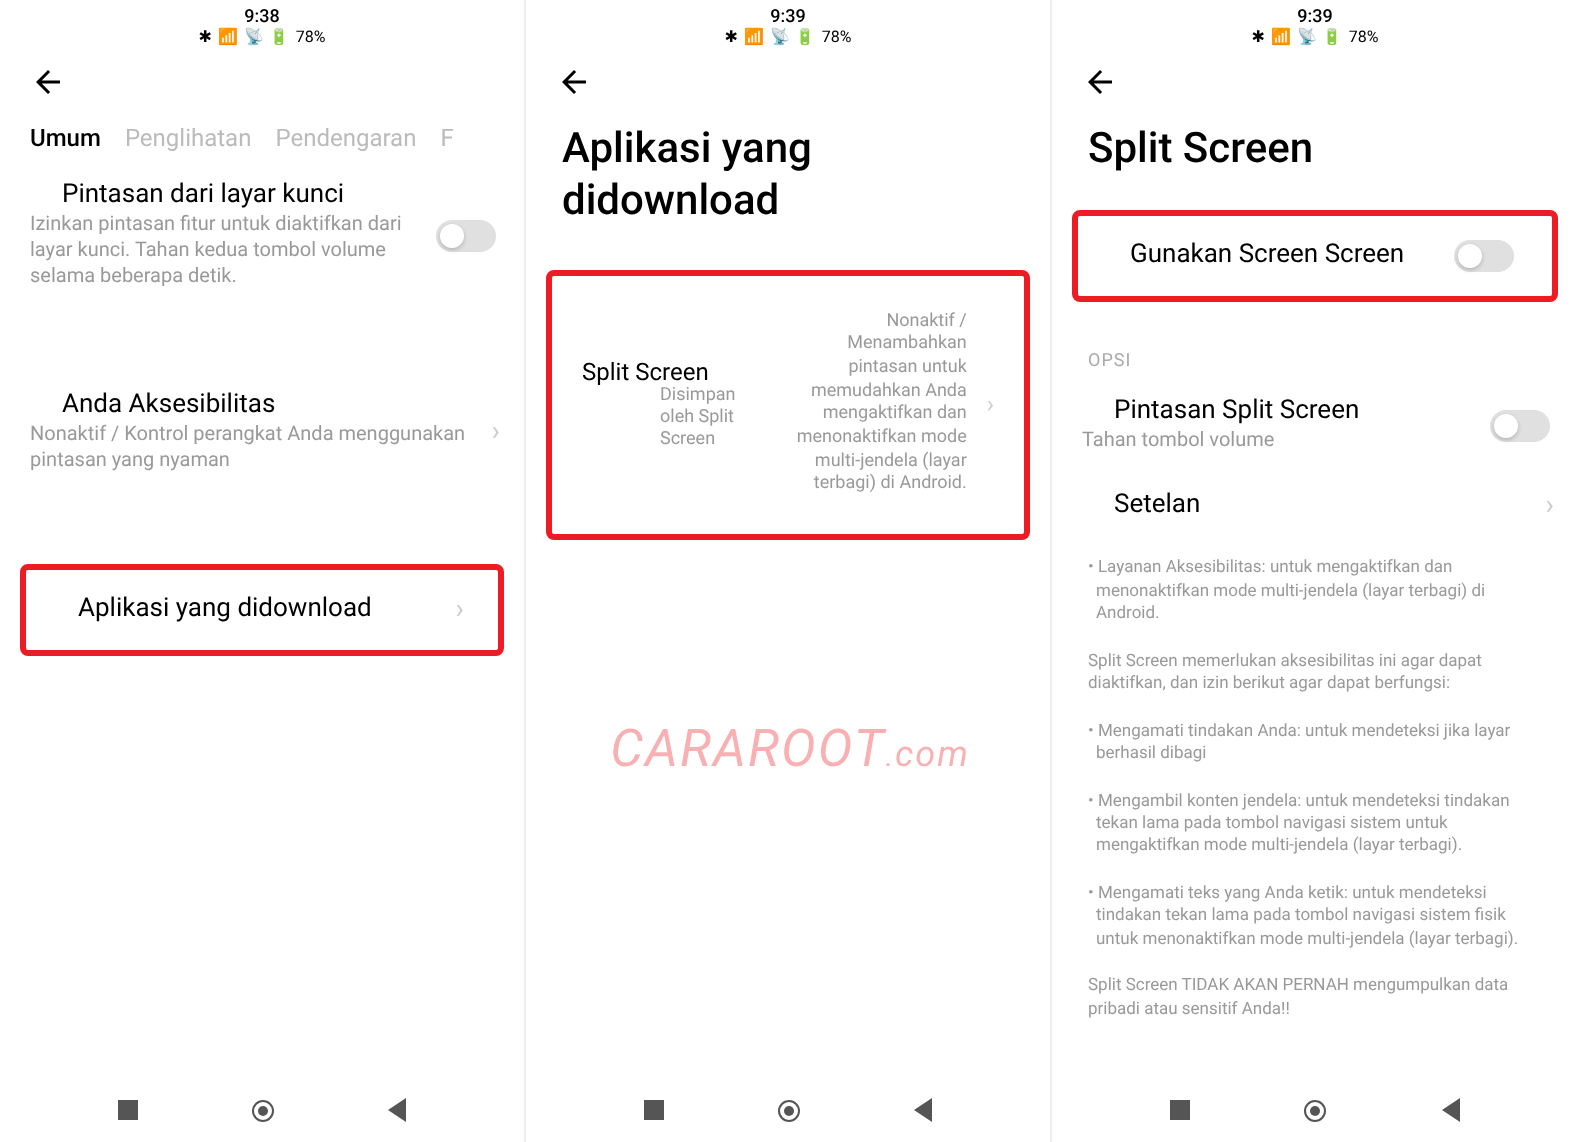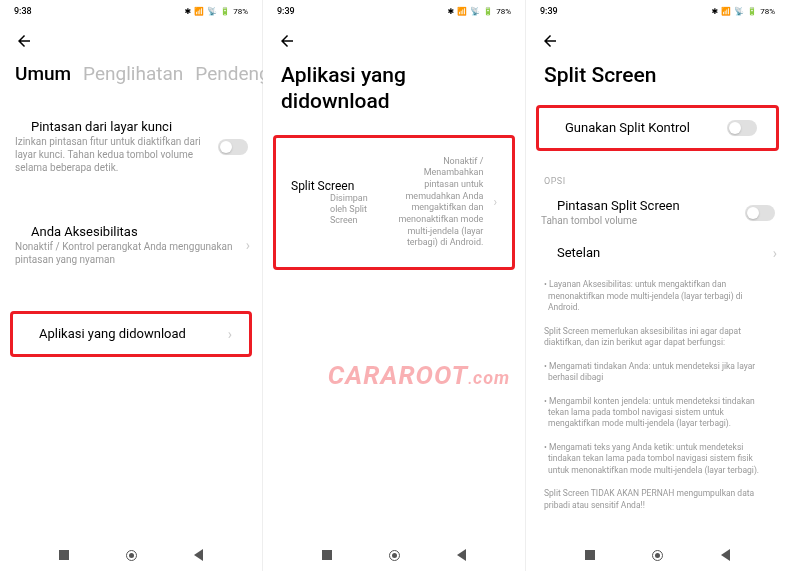--- a/index.html
+++ b/index.html
@@ -1,29 +1,29 @@
 <!DOCTYPE html>
 <html><head>
   <meta charset="utf-8">
   <style>
     * { margin: 0; padding: 0; box-sizing: border-box; }
     body { font-family: -apple-system, BlinkMacSystemFont, "Segoe UI", Roboto, sans-serif; background: #fff; }
     .container { display: flex; width: 790px; height: 571px; position: relative; }
     .phone { width: 263px; height: 571px; position: relative; background: #fff; border-right: 1px solid #eee; }
     .phone:last-child { border-right: none; }
     
-    .status-bar { display: flex; justify-content: space-between; align-items: center; padding: 4px 14px; font-size: 9px; color: #000; height: 22px; }
+    .status-bar { display: flex; justify-content: space-between; align-items: center; padding: 4px 14px; font-size: 9px; color: #000; height: 22px; flex-direction: column; }
     .status-left { font-weight: 500; }
     .status-right { display: flex; align-items: center; gap: 3px; font-size: 8px; }
     .status-right span { display: inline-flex; align-items: center; }
     
     .back-btn { padding: 10px 15px 8px; }
     .back-btn svg { width: 18px; height: 18px; }
     
-    .tabs { display: flex; padding: 0 15px; gap: 12px; font-size: 19px; color: #bbb; margin-bottom: 24px; }
+    .tabs { display: flex; padding: 0 15px; gap: 12px; font-size: 12px; color: #bbb; margin-bottom: 4px; }
     .tabs span { white-space: nowrap; }
     .tabs .active { color: #000; font-weight: 500; }
     
     .page-title { font-size: 21px; font-weight: 500; padding: 0 18px 12px; line-height: 1.25; color: #000; }
     
     .list-item { padding: 10px 15px; position: relative; }
     .list-item .title { font-size: 13px; color: #000; margin-bottom: 1px; margin-left: 16px; }
     .list-item .desc { font-size: 10px; color: #999; line-height: 1.3; }
     .list-item .chevron { position: absolute; right: 12px; top: 50%; transform: translateY(-50%); color: #ccc; font-size: 14px; }
     .list-item .toggle { position: absolute; right: 14px; top: 50%; transform: translateY(-50%); }
@@ -46,21 +46,21 @@
     .info-text { font-size: 8.5px; color: #999; padding: 6px 18px; line-height: 1.35; }
     .info-text.bullet { padding-left: 22px; text-indent: -4px; }
     
     .nav-bar { position: absolute; bottom: 0; left: 0; right: 0; display: flex; justify-content: space-around; align-items: center; height: 32px; padding: 0 30px; }
     .nav-bar div { color: #555; display: flex; align-items: center; justify-content: center; }
     .nav-square { width: 10px; height: 10px; background: #555; }
     .nav-circle { width: 11px; height: 11px; border: 1.5px solid #555; border-radius: 50%; }
     .nav-circle-inner { width: 5px; height: 5px; background: #555; border-radius: 50%; margin: 1.5px; }
     .nav-triangle { width: 0; height: 0; border-top: 6px solid transparent; border-bottom: 6px solid transparent; border-right: 9px solid #555; }
     
-    .watermark { position: absolute; top: 360px; left: 50%; transform: translateX(-50%); font-size: 26px; font-weight: 700; font-style: italic; color: rgba(237,28,36,0.35); letter-spacing: 1px; pointer-events: none; z-index: 10; white-space: nowrap; margin-left: 24px; }
+    .watermark { position: absolute; top: 360px; left: 50%; transform: translateX(-50%); font-size: 26px; font-weight: 400; font-style: italic; color: rgba(237,28,36,0.35); letter-spacing: 1px; pointer-events: none; z-index: 10; white-space: nowrap; }
     .watermark .dot { font-size: 14px; }
     .watermark .com { font-size: 18px; }
     
     .spacer-sm { height: 6px; }
     .spacer-md { height: 14px; }
     .spacer-lg { height: 30px; }
   </style>
 </head>
 <body>
 
@@ -180,21 +180,21 @@
       </div>
     </div>
     <div class="back-btn">
       <svg viewBox="0 0 24 24">
           <path d="M20 11H7.83l5.59-5.59L12 4l-8 8 8 8 1.41-1.41L7.83 13H20v-2z" fill="#000"></path>
         </svg>
     </div>
     <div class="page-title">Split Screen</div>
     <div class="highlight-box">
       <div class="list-item" style="padding-right:45px;">
-        <div class="title">Gunakan Split Kontrol</div>
+        <div class="title">Gunakan Screen Screen</div>
         <div class="toggle">
             <div class="toggle-switch"></div>
           </div>
       </div>
     </div>
     <div class="spacer-md"></div>
     <div class="section-label">OPSI</div>
     <div class="list-item" style="padding-right:76px; padding-top:6px; padding-bottom:6px;">
       <div class="title">Pintasan Split Screen</div>
       <div class="desc">Tahan tombol volume</div>

